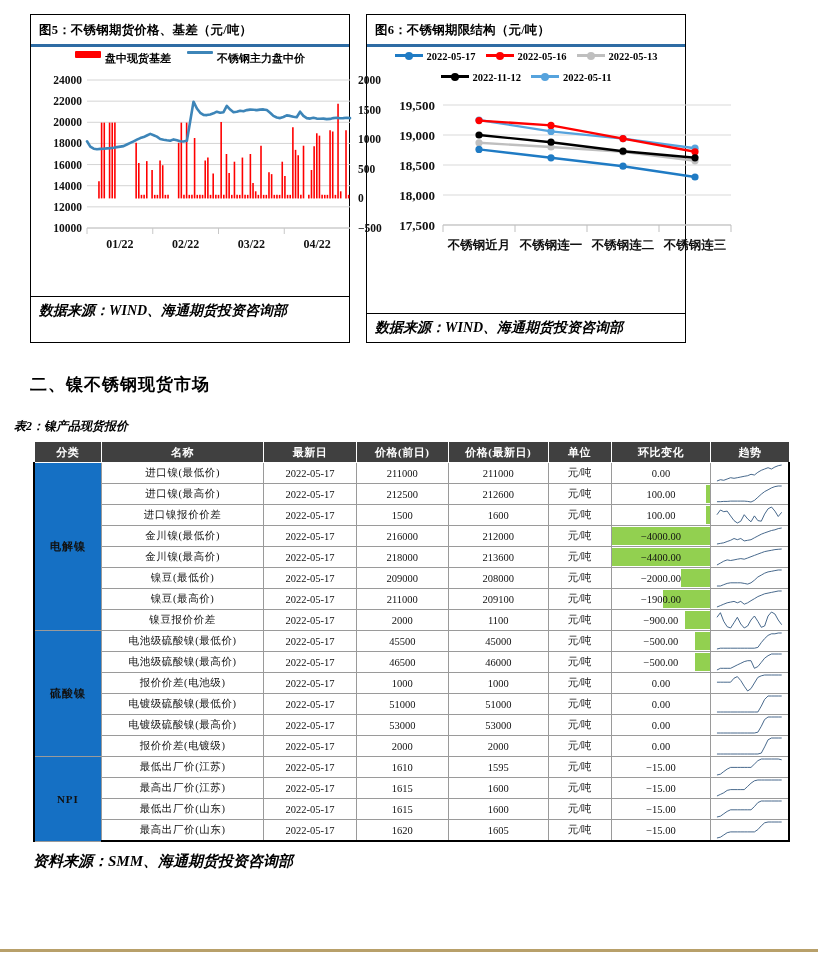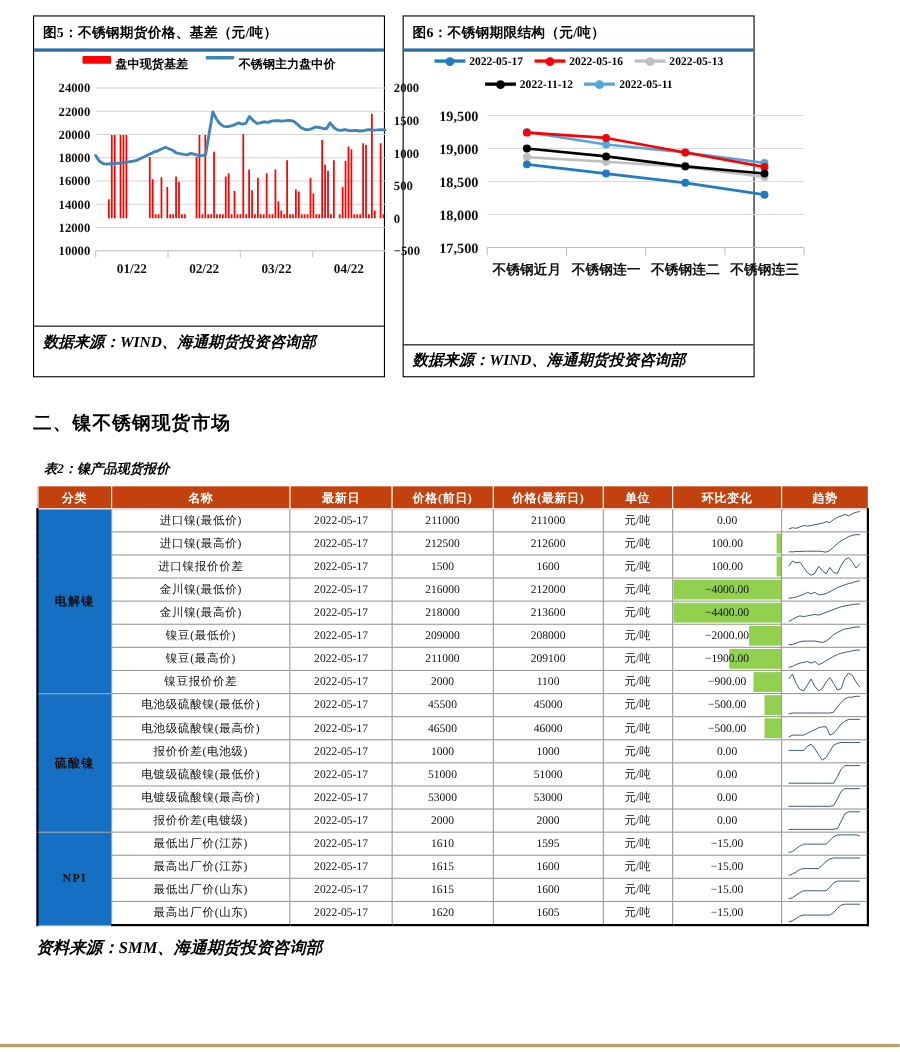--- a/index.html
+++ b/index.html
@@ -83,34 +83,34 @@
   .section-head {
     font-size: 17px;
     font-weight: bold;
     padding: 30px 0 0 30px;
     letter-spacing: 1px;
   }
   .table-caption {
     font-size: 12px;
     font-weight: bold;
     font-style: italic;
-    padding: 22px 0 6px 40px;
+    padding: 22px 0 6px 14px;
   }
 
   
   .table-wrap { padding: 0 28px 0 33px; }
   table.data {
     width: 100%;
     border-collapse: collapse;
     font-size: 10.5px;
     font-family: "Liberation Serif", "DejaVu Serif", serif;
     table-layout: fixed;
   }
   table.data th {
-    background: #c2410c;
+    background: #404040;
     color: #fff;
     font-weight: bold;
     font-size: 11px;
     height: 21px;
     border: 1px solid #ffffff;
     letter-spacing: .5px;
     text-align: center;
     white-space: nowrap;
   }
   table.data td {

